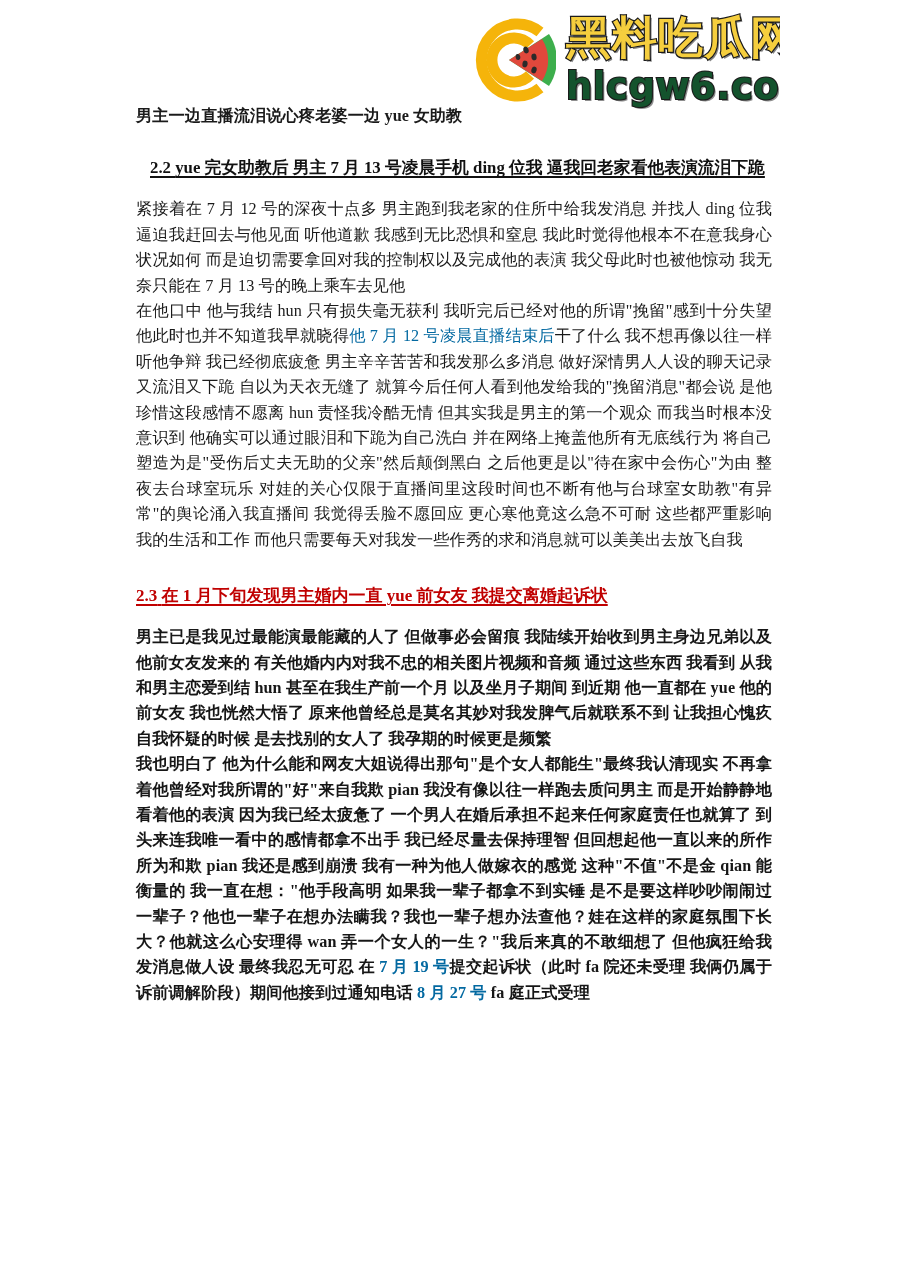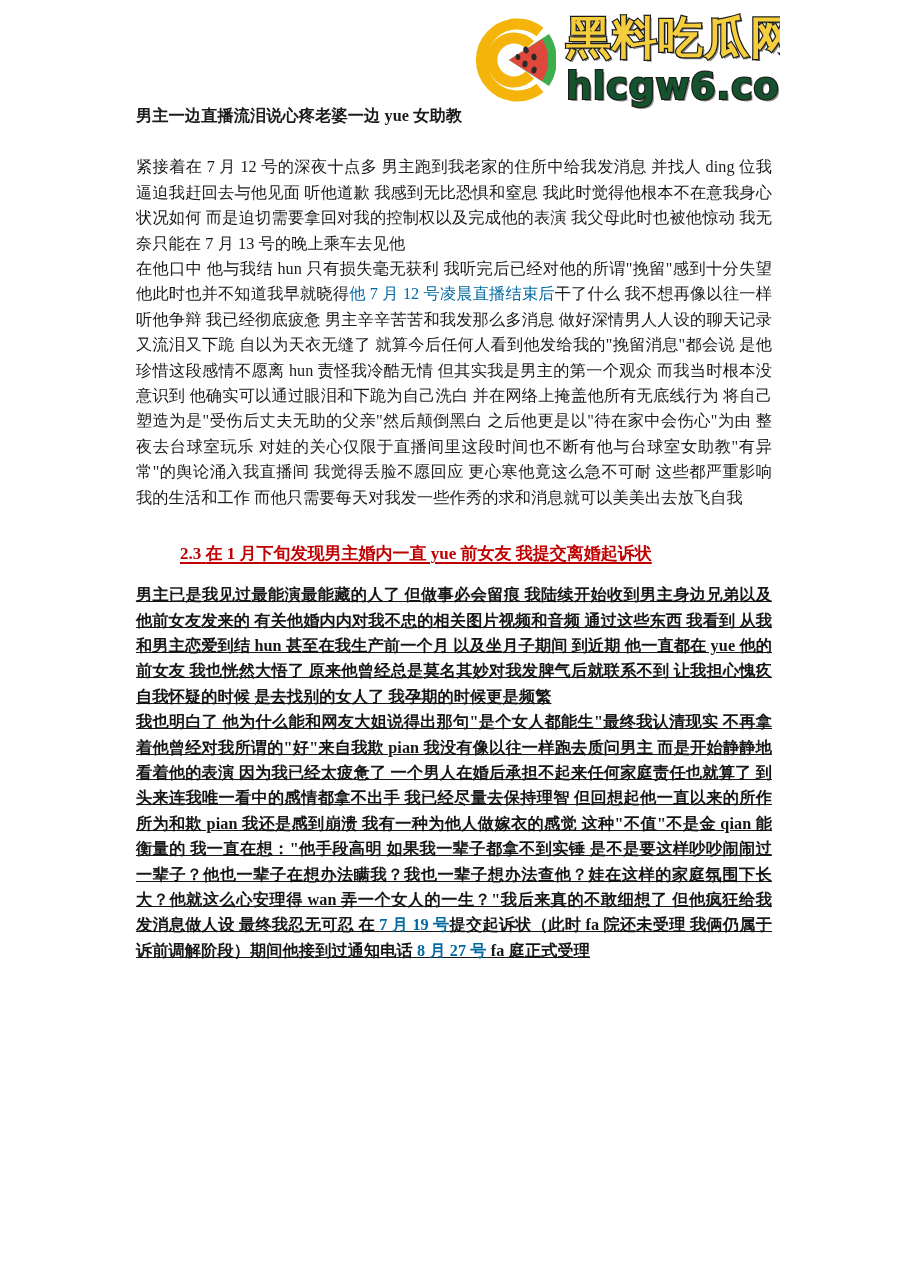--- a/index.html
+++ b/index.html
@@ -99,30 +99,29 @@
     margin: 0 0 2px 0;
     text-align: justify;
     text-justify: inter-character;
   }
   .heading .num { padding-left: 14px; }
 
   .heading.red {
     color: #C00000;
     font-size: 17px;
   }
-  .heading.red .num { padding-left: 0; margin-left: 44px; }
+  .heading.red .num { padding-left: 0; }
 
   .block {
     margin-top: 16px;
   }
 
   .block.b23 .para {
     font-weight: bold;
     color: #161616;
-    text-decoration: underline;
   }
 
   .spacer-lg { height: 30px; }
 
   .hl-orange { color: #0369a1; }
 
   .edge-mark {
     position: absolute;
     left: 895px;
     top: 632px;
@@ -155,20 +154,21 @@
       <div class="wm-url">hlcgw6.com</div>
     </div>
   </div>
 
   <div class="edge-mark"></div>
 
   <div class="doc">
 
     <p class="para lead">男主一边直播流泪说心疼老婆一边 yue 女助教</p>
 
+    <div class="heading"><span class="num">2.2</span> <span>yue 完女助教后 男主 7 月 13 号凌晨手机 ding 位我  逼我回老家看他表演流泪下跪</span></div>
 
     <div class="block">
       <p class="para">紧接着在 7 月 12 号的深夜十点多 男主跑到我老家的住所中给我发消息 并找人 ding 位我  逼迫我赶回去与他见面  听他道歉  我感到无比恐惧和窒息  我此时觉得他根本不在意我身心状况如何  而是迫切需要拿回对我的控制权以及完成他的表演  我父母此时也被他惊动  我无奈只能在 7 月 13 号的晚上乘车去见他</p>
       <p class="para"><span>在他口中  他与我结  hun 只有损失毫无获利  我听完后已经对他的所谓"挽留"感到十分失望  他此时也并不知道我早就晓得</span><span class="hl-orange">他 7 月 12 号凌晨直播结束后</span><span>干了什么  我不想再像以往一样听他争辩  我已经彻底疲惫  男主辛辛苦苦和我发那么多消息  做好深情男人人设的聊天记录  又流泪又下跪  自以为天衣无缝了  就算今后任何人看到他发给我的"挽留消息"都会说  是他珍惜这段感情不愿离 hun  责怪我冷酷无情  但其实我是男主的第一个观众   而我当时根本没意识到  他确实可以通过眼泪和下跪为自己洗白  并在网络上掩盖他所有无底线行为  将自己塑造为是"受伤后丈夫无助的父亲"然后颠倒黑白  之后他更是以"待在家中会伤心"为由  整夜去台球室玩乐  对娃的关心仅限于直播间里这段时间也不断有他与台球室女助教"有异常"的舆论涌入我直播间  我觉得丢脸不愿回应  更心寒他竟这么急不可耐  这些都严重影响我的生活和工作  而他只需要每天对我发一些作秀的求和消息就可以美美出去放飞自我</span></p>
     </div>
 
     <div class="spacer-lg"></div>
 
     <div class="heading red"><span class="num">2.3</span> <span>在 1 月下旬发现男主婚内一直 yue 前女友  我提交离婚起诉状</span></div>
 

